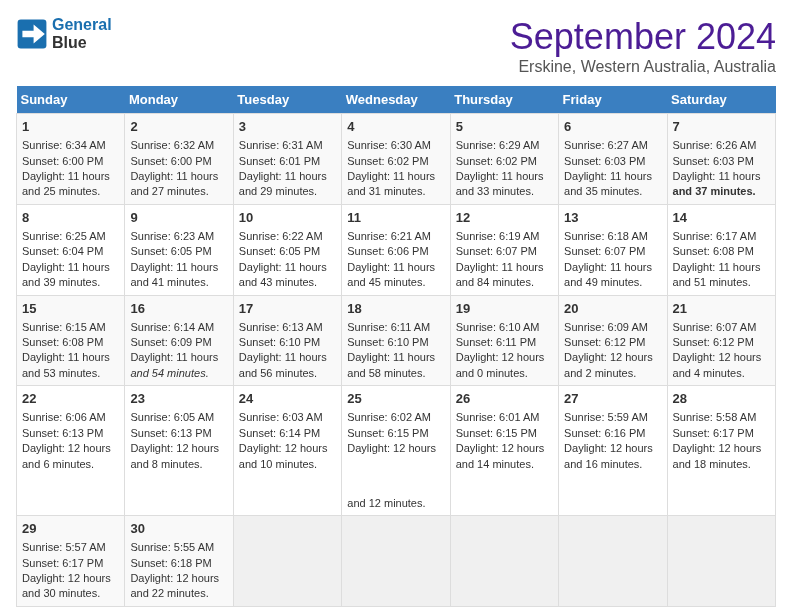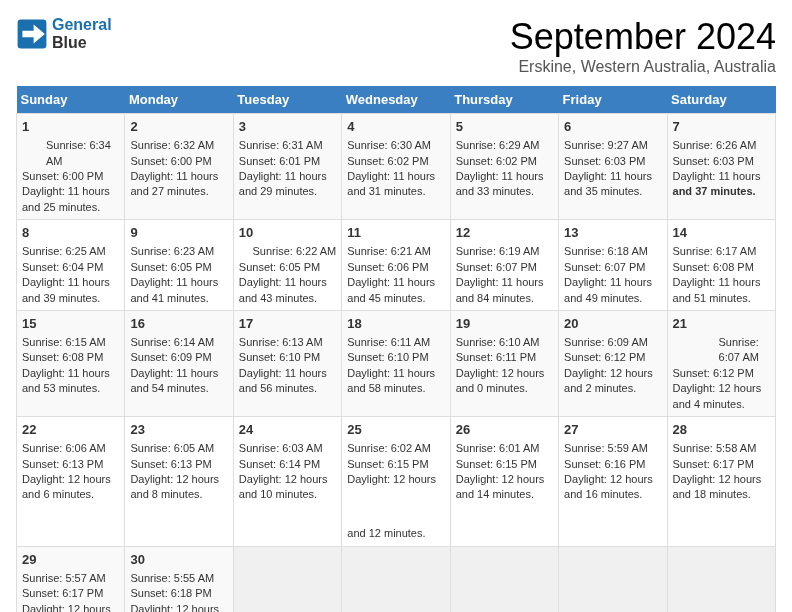--- a/index.html
+++ b/index.html
@@ -24,21 +24,21 @@
     .logo-icon {
       width: 32px;
       height: 32px;
     }
     .title-area {
       text-align: right;
     }
     .title-area h1 {
       font-size: 36px;
       font-weight: normal;
-      color: #000000;
+      color: #4c1d95;
     }
     .title-area h2 {
       font-size: 16px;
       font-weight: normal;
       color: #555;
     }
     table {
       width: 100%;
       border-collapse: collapse;
       font-size: 11px;
@@ -105,21 +105,21 @@
         <th>Wednesday</th>
         <th>Thursday</th>
         <th>Friday</th>
         <th>Saturday</th>
       </tr>
   </thead>
   <tbody id="calendar-body">
   <tr>
         <td>
           <span class="day-num">1</span>
-          <span style="display: block; margin-left: 24px;">Sunrise: 6:34 AM</span>
+          <span style="display: block;">Sunrise: 6:34 AM</span>
           <span style="display: block;">Sunset: 6:00 PM</span>
           <span style="display: block;">Daylight: 11 hours</span>
           <span style="display: block;">and 25 minutes.</span>
         </td>
         <td>
           <span class="day-num">2</span>
           <span style="display: block;">Sunrise: 6:32 AM</span>
           <span style="display: block;">Sunset: 6:00 PM</span>
           <span style="display: block;">Daylight: 11 hours</span>
           <span style="display: block;">and 27 minutes.</span>
@@ -140,21 +140,21 @@
         </td>
         <td>
           <span class="day-num">5</span>
           <span style="display: block;">Sunrise: 6:29 AM</span>
           <span style="display: block;">Sunset: 6:02 PM</span>
           <span style="display: block;">Daylight: 11 hours</span>
           <span style="display: block;">and 33 minutes.</span>
         </td>
         <td>
           <span class="day-num">6</span>
-          <span style="display: block;">Sunrise: 9:27 AM</span>
+          <span style="display: block;">Sunrise: 6:27 AM</span>
           <span style="display: block;">Sunset: 6:03 PM</span>
           <span style="display: block;">Daylight: 11 hours</span>
           <span style="display: block;">and 35 minutes.</span>
         </td>
         <td>
           <span class="day-num">7</span>
           <span style="display: block;">Sunrise: 6:26 AM</span>
           <span style="display: block;">Sunset: 6:03 PM</span>
           <span style="display: block;">Daylight: 11 hours</span>
           <span style="display: block; font-weight: bold;">and 37 minutes.</span>
@@ -170,21 +170,21 @@
         </td>
         <td>
           <span class="day-num">9</span>
           <span style="display: block;">Sunrise: 6:23 AM</span>
           <span style="display: block;">Sunset: 6:05 PM</span>
           <span style="display: block;">Daylight: 11 hours</span>
           <span style="display: block;">and 41 minutes.</span>
         </td>
         <td>
           <span class="day-num">10</span>
-          <span style="display: block; text-align: right;">Sunrise: 6:22 AM</span>
+          <span style="display: block;">Sunrise: 6:22 AM</span>
           <span style="display: block;">Sunset: 6:05 PM</span>
           <span style="display: block;">Daylight: 11 hours</span>
           <span style="display: block;">and 43 minutes.</span>
         </td>
         <td>
           <span class="day-num">11</span>
           <span style="display: block;">Sunrise: 6:21 AM</span>
           <span style="display: block;">Sunset: 6:06 PM</span>
           <span style="display: block;">Daylight: 11 hours</span>
           <span style="display: block;">and 45 minutes.</span>
@@ -217,21 +217,21 @@
           <span style="display: block;">Sunrise: 6:15 AM</span>
           <span style="display: block;">Sunset: 6:08 PM</span>
           <span style="display: block;">Daylight: 11 hours</span>
           <span style="display: block;">and 53 minutes.</span>
         </td>
         <td>
           <span class="day-num">16</span>
           <span style="display: block;">Sunrise: 6:14 AM</span>
           <span style="display: block;">Sunset: 6:09 PM</span>
           <span style="display: block;">Daylight: 11 hours</span>
-          <span style="display: block;">and 54 minutes.</span>
+          <span style="display: block; font-style: italic;">and 54 minutes.</span>
         </td>
         <td>
           <span class="day-num">17</span>
           <span style="display: block;">Sunrise: 6:13 AM</span>
           <span style="display: block;">Sunset: 6:10 PM</span>
           <span style="display: block;">Daylight: 11 hours</span>
           <span style="display: block;">and 56 minutes.</span>
         </td>
         <td>
           <span class="day-num">18</span>
@@ -249,21 +249,21 @@
         </td>
         <td>
           <span class="day-num">20</span>
           <span style="display: block;">Sunrise: 6:09 AM</span>
           <span style="display: block;">Sunset: 6:12 PM</span>
           <span style="display: block;">Daylight: 12 hours</span>
           <span style="display: block;">and 2 minutes.</span>
         </td>
         <td>
           <span class="day-num">21</span>
-          <span style="display: block; margin-left: 46px;">Sunrise: 6:07 AM</span>
+          <span style="display: block;">Sunrise: 6:07 AM</span>
           <span style="display: block;">Sunset: 6:12 PM</span>
           <span style="display: block;">Daylight: 12 hours</span>
           <span style="display: block;">and 4 minutes.</span>
         </td>
       </tr>
       <tr>
         <td>
           <span class="day-num">22</span>
           <span style="display: block;">Sunrise: 6:06 AM</span>
           <span style="display: block;">Sunset: 6:13 PM</span>

